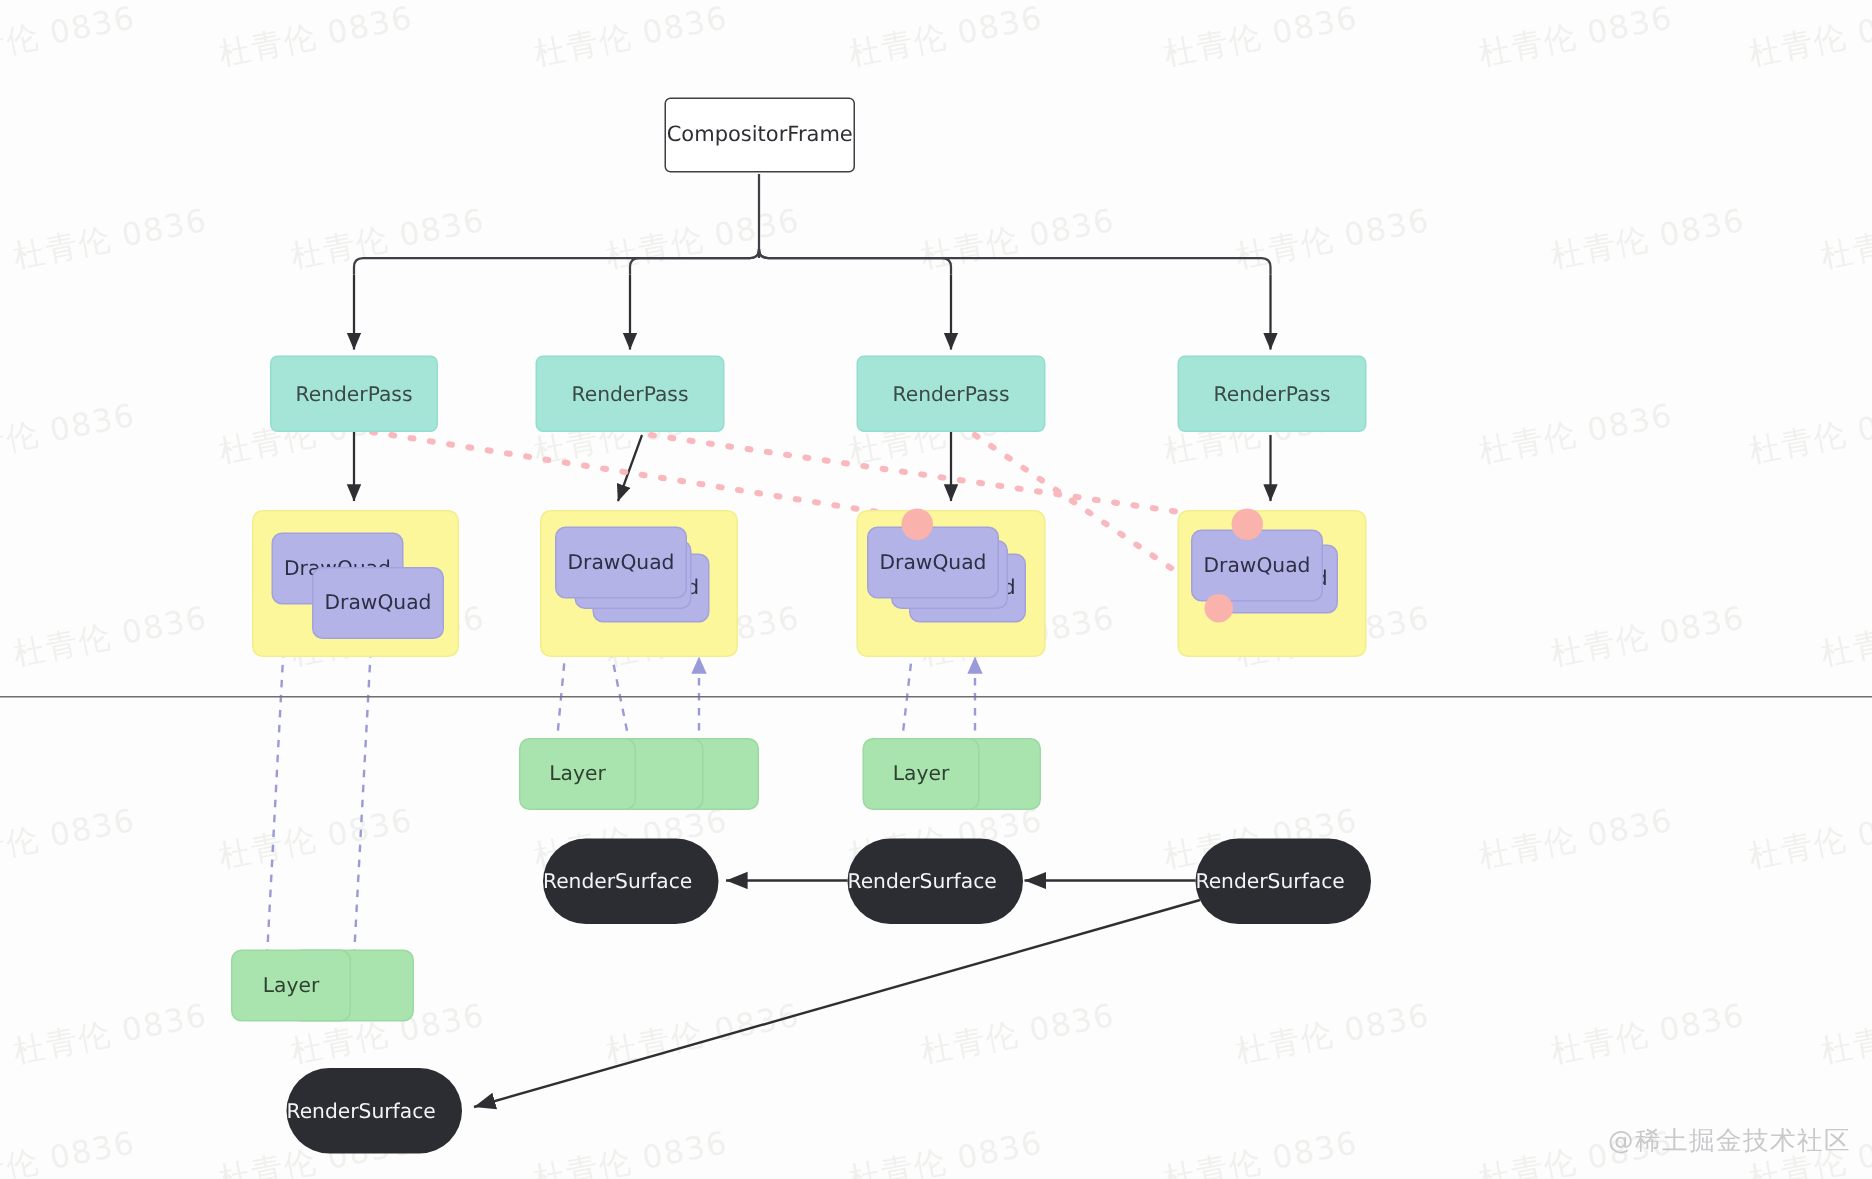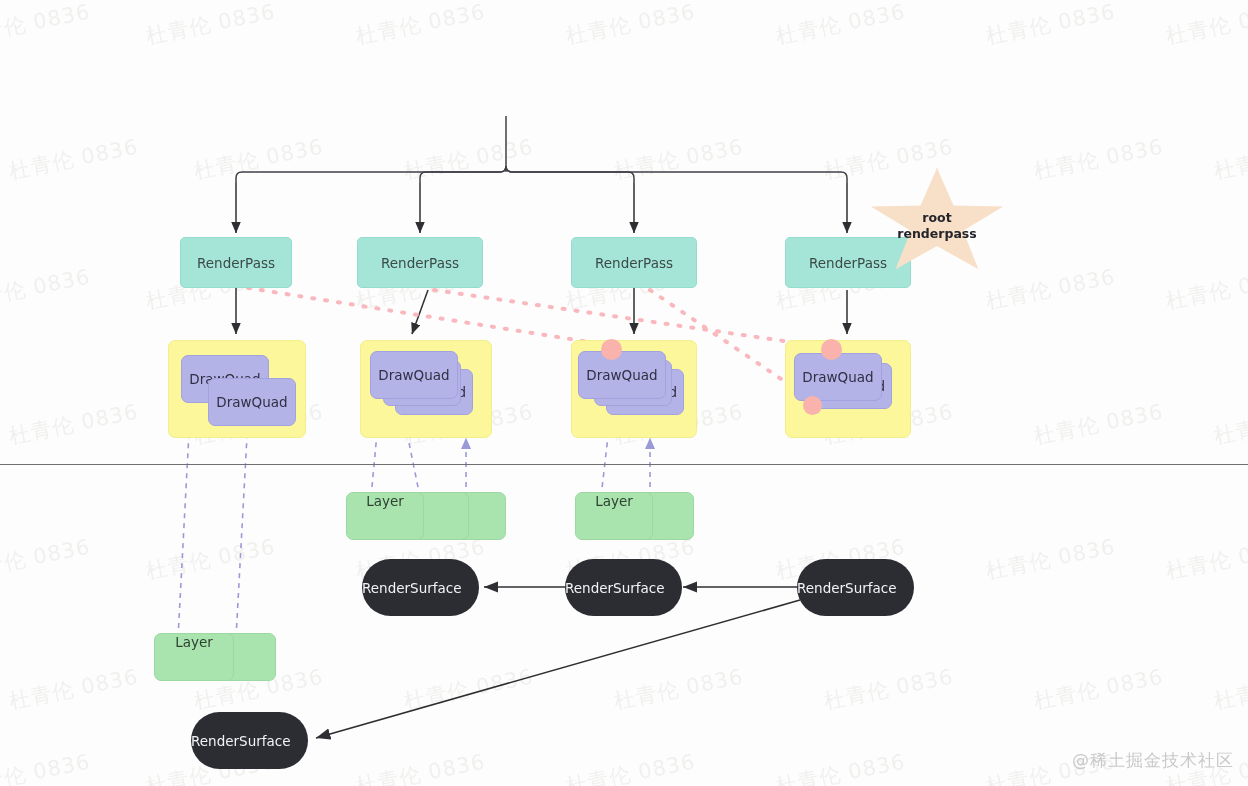--- a/index.html
+++ b/index.html
@@ -84,21 +84,21 @@
     white-space: nowrap;
   }
   .node-layer {
     position: absolute;
     background: #a9e3ae;
     border: 1px solid #9bd9a1;
     border-radius: 7px;
     color: #2f4232;
     font-size: 13.5px;
     display: flex;
-    align-items: flex-start;
+    align-items: center;
     justify-content: center;
     overflow: hidden;
     box-sizing: border-box;
     white-space: nowrap;
   }
   .node-surface {
     position: absolute;
     background: #2b2d33;
     border-radius: 32px;
     color: #f3f3f5;
@@ -263,41 +263,37 @@
       <path d="M650,497 L650,438"></path>
     </g>
 
     <g stroke="#2f2f33" stroke-width="1.6" fill="none" marker-end="url(#arrowDarkThin)">
       <path d="M565,587 L484,587"></path>
       <path d="M797,587 L683,587"></path>
       <path d="M800,600 L316,738"></path>
     </g>
   </svg>
 
+  <div class="node node-compositor" style="left:443px; top:65px; width:127px; height:50px;">
+    <span>CompositorFrame</span>
+  </div>
 
   <div class="node node-renderpass" style="left:180px; top:237px; width:112px; height:51px;">
     <span>RenderPass</span>
   </div>
   <div class="node node-renderpass" style="left:357px; top:237px; width:126px; height:51px;">
     <span>RenderPass</span>
   </div>
   <div class="node node-renderpass" style="left:571px; top:237px; width:126px; height:51px;">
     <span>RenderPass</span>
   </div>
   <div class="node node-renderpass" style="left:785px; top:237px; width:126px; height:51px;">
     <span>RenderPass</span>
   </div>
 
-  <div class="star-badge" style="left:868px; top:168px; width:138px; height:110px;">
-    <div class="star-shape"></div>
-    <div class="star-label">
-      <div>root</div>
-      <div>renderpass</div>
-    </div>
-  </div>
 
   <div class="group-quads" style="left:168px; top:340px; width:136px; height:96px;">
     <div class="node-drawquad" style="left:12px; top:14px; width:88px; height:48px;">
       <span>DrawQuad</span>
     </div>
     <div class="node-drawquad" style="left:39px; top:37px; width:88px; height:48px;">
       <span>DrawQuad</span>
     </div>
   </div>
 

